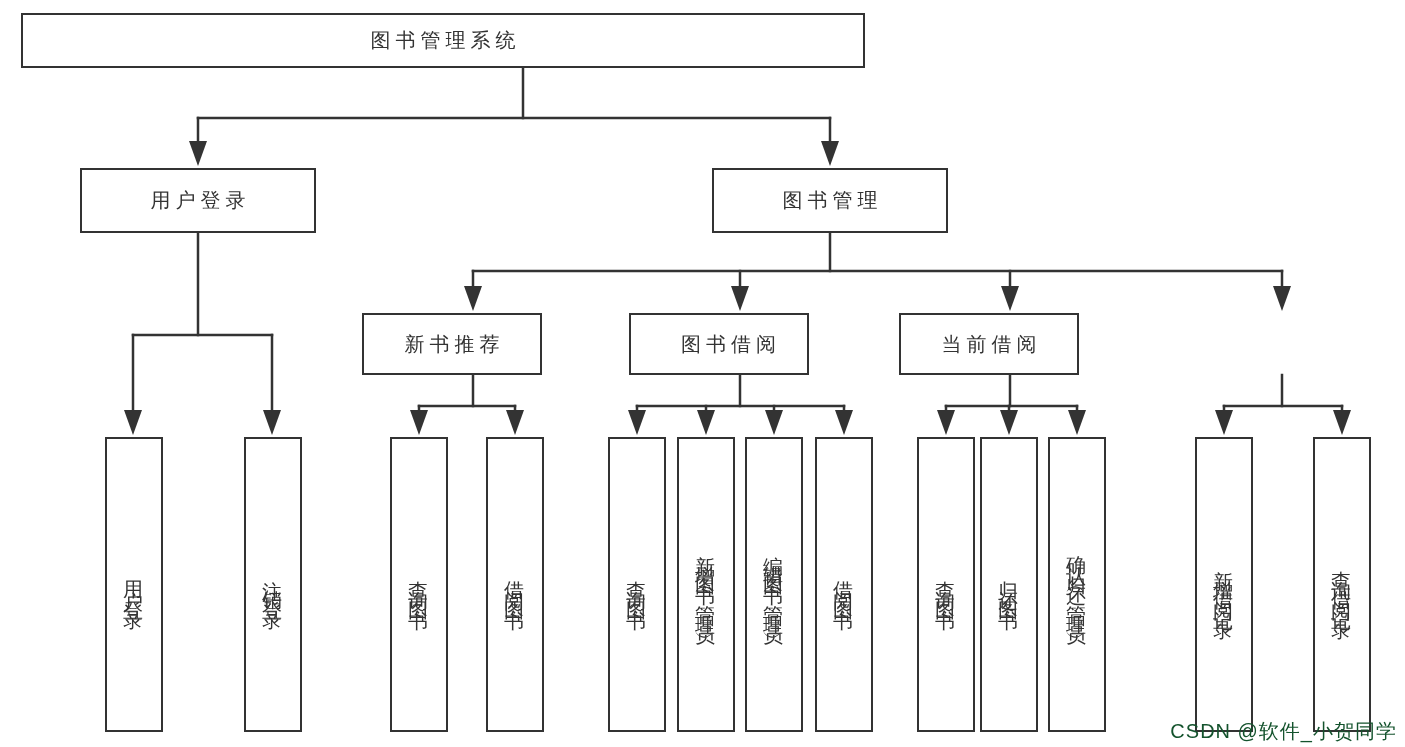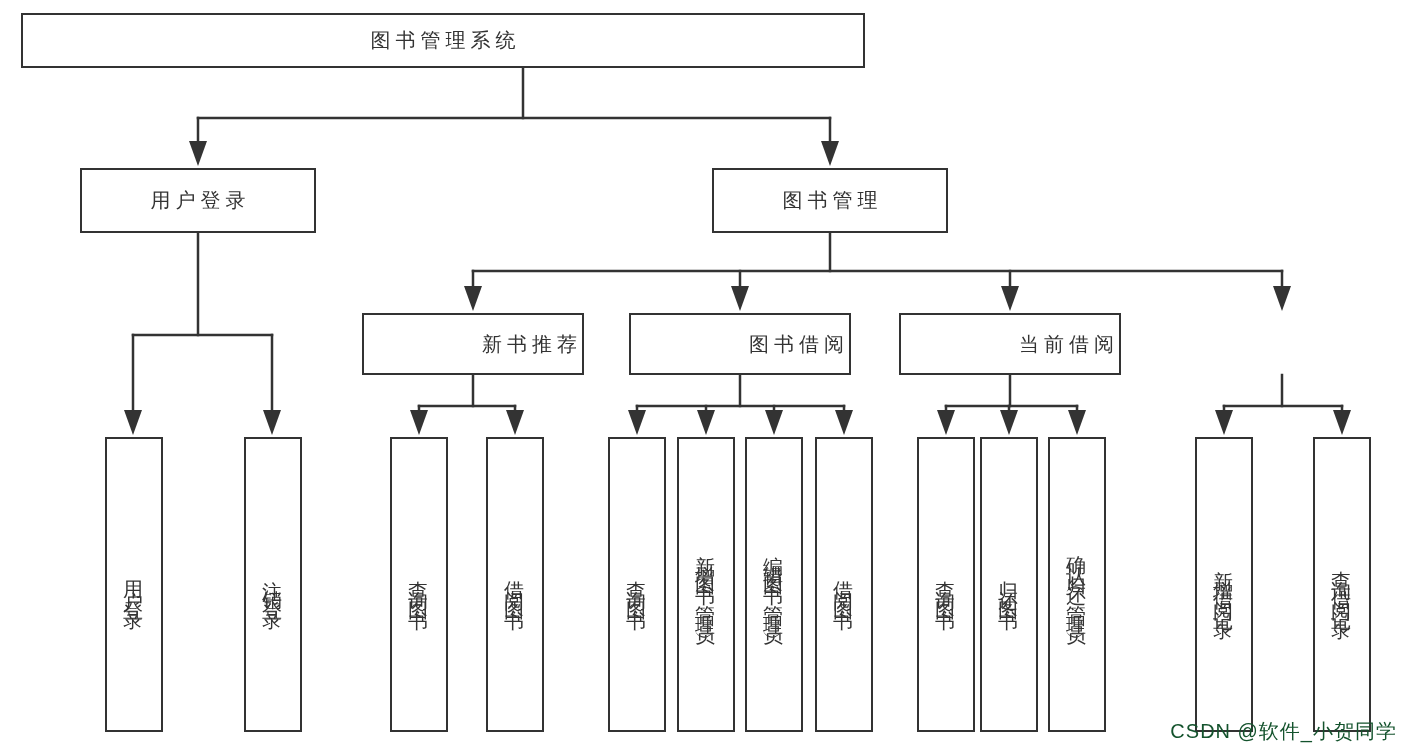--- a/index.html
+++ b/index.html
@@ -42,21 +42,21 @@
   .node.v .lbl {
     writing-mode: vertical-rl;
     text-orientation: mixed;
     letter-spacing: 10px;
     text-indent: 0;
     white-space: nowrap;
   }
   
   .lv1 { left: 21px; top: 13px; width: 844px; height: 55px; }
   .lv2 { top: 168px; width: 236px; height: 65px; }
-  .lv3 { top: 313px; width: 222px; height: 62px; justify-content: flex-end; }
+  .lv3 { top: 313px; width: 180px; height: 62px; }
   .lv4 { top: 437px; width: 58px; height: 295px; }
   .watermark {
     position: absolute;
     right: 8px;
     bottom: 2px;
     font-size: 20px;
     color: #14532d;
     letter-spacing: 1px;
     z-index: 5;
     white-space: nowrap;

